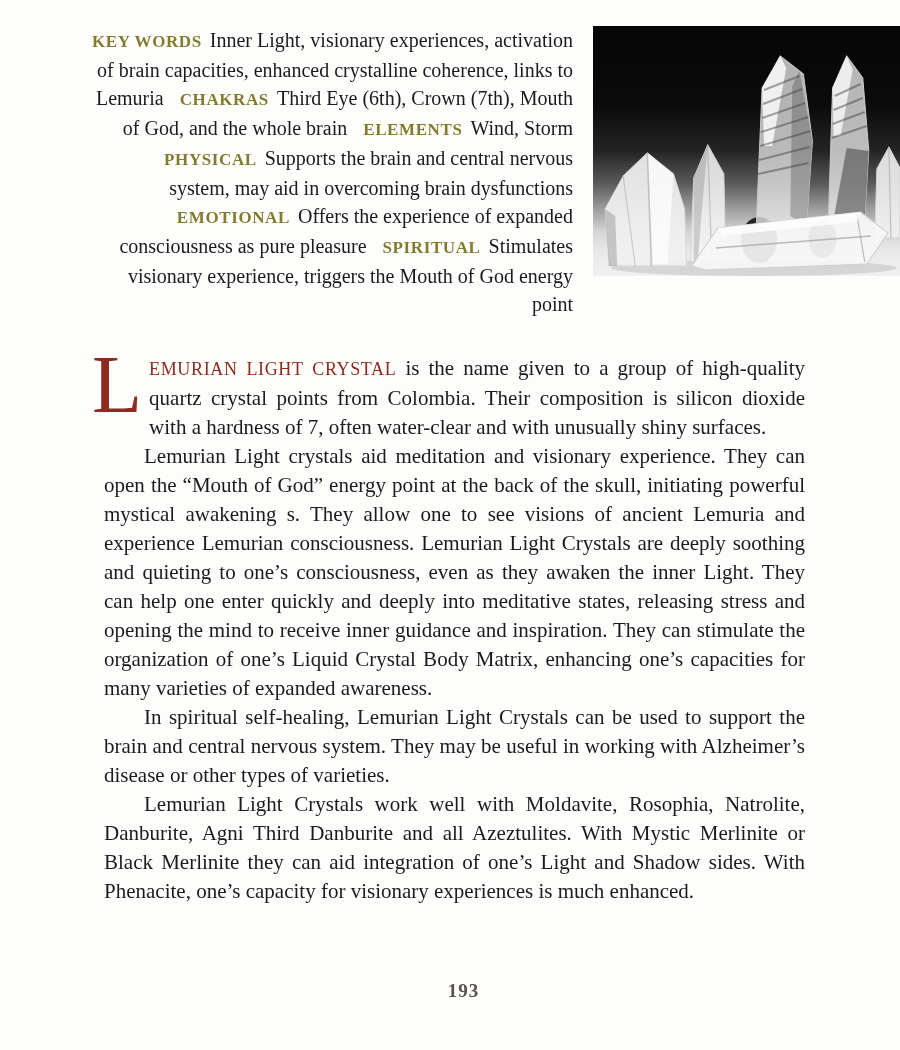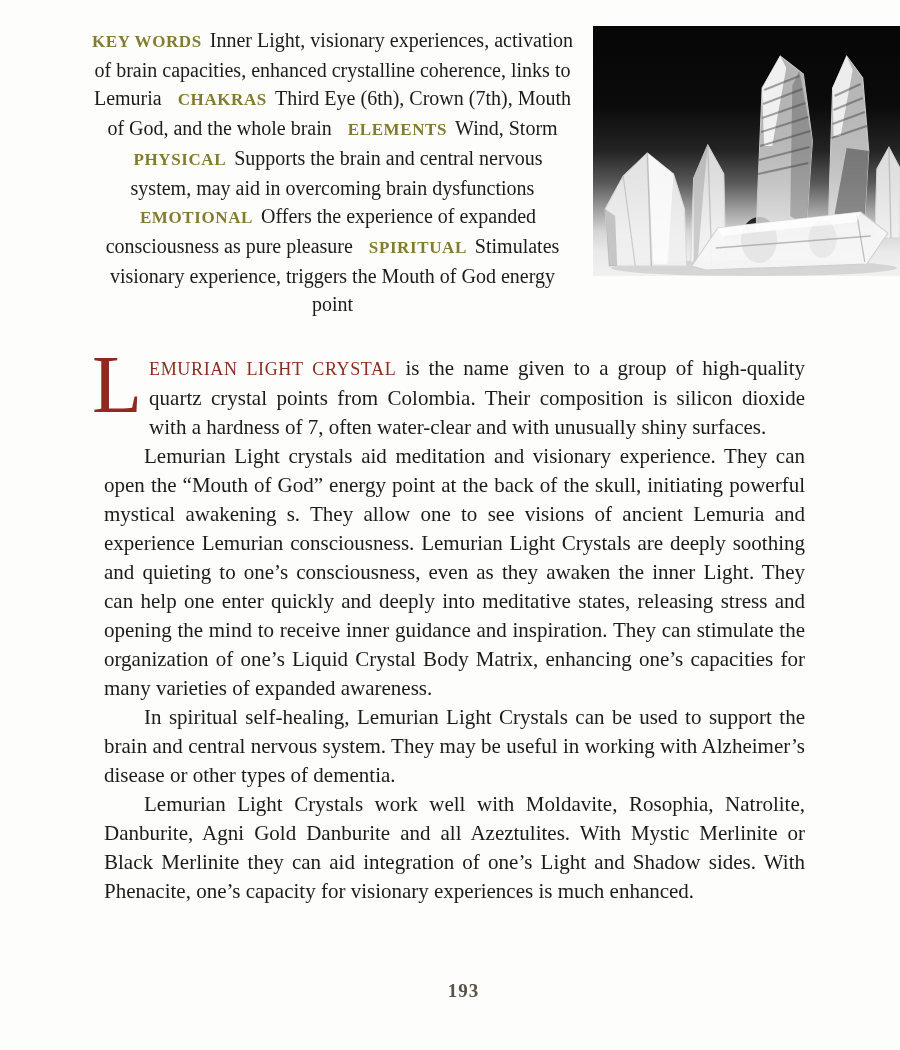--- a/index.html
+++ b/index.html
@@ -38,21 +38,21 @@
     font-weight: normal;
     letter-spacing: 0.5px;
     color: var(--title-red);
     line-height: 1.05;
   }
   
   .keywords {
     margin-top: 26px;
     font-size: 20px;
     line-height: 28px;
-    text-align: center;
+    text-align: right;
     -webkit-hyphens: auto; hyphens: auto;
   }
   .kw-item { display: inline; }
   .kw-label {
     font-weight: bold;
     color: var(--label-olive);
     font-size: 17px;
     letter-spacing: 0.6px;
     margin-right: 8px;
     white-space: nowrap;
@@ -169,19 +169,19 @@
     <span class="kw-item"><span class="kw-label">CHAKRAS</span><span class="kw-text">Third Eye (6th), Crown (7th), Mouth of God, and the whole brain</span></span>
     <span class="kw-item"><span class="kw-label">ELEMENTS</span><span class="kw-text">Wind, Storm</span></span>
     <span class="kw-item"><span class="kw-label">PHYSICAL</span><span class="kw-text">Supports the brain and central nervous system, may aid in overcoming brain dysfunctions</span></span>
     <span class="kw-item"><span class="kw-label">EMOTIONAL</span><span class="kw-text">Offers the experience of expanded consciousness as pure pleasure</span></span>
     <span class="kw-item"><span class="kw-label">SPIRITUAL</span><span class="kw-text">Stimulates visionary experience, triggers the Mouth of God energy point</span></span>
   </p>
 
   <div class="bodytext">
     <p><span class="dropcap">L</span><span class="lead-caps">EMURIAN LIGHT CRYSTAL</span><span> is the name given to a group of high-quality quartz crystal points from Colombia. Their composition is silicon dioxide with a hardness of 7, often water-clear and with unusually shiny surfaces.</span></p>
     <p class="indent">Lemurian Light crystals aid meditation and visionary experience. They can open the “Mouth of God” energy point at the back of the skull, initiating powerful mystical awakening s. They allow one to see visions of ancient Lemuria and experience Lemurian consciousness. Lemurian Light Crystals are deeply soothing and quieting to one’s consciousness, even as they awaken the inner Light. They can help one enter quickly and deeply into meditative states, releasing stress and opening the mind to receive inner guidance and inspiration. They can stimulate the organization of one’s Liquid Crystal Body Matrix, enhancing one’s capacities for many varieties of expanded awareness.</p>
-    <p class="indent">In spiritual self-healing, Lemurian Light Crystals can be used to support the brain and central nervous system. They may be useful in working with Alzheimer’s disease or other types of dementia.</p>
-    <p class="indent">Lemurian Light Crystals work well with Moldavite, Rosophia, Natrolite, Danburite, Agni Gold Danburite and all Azeztulites. With Mystic Merlinite or Black Merlinite they can aid integration of one’s Light and Shadow sides. With Phenacite, one’s capacity for visionary experiences is much enhanced.</p>
+    <p class="indent">In spiritual self-healing, Lemurian Light Crystals can be used to support the brain and central nervous system. They may be useful in working with Alzheimer’s disease or other types of varieties.</p>
+    <p class="indent">Lemurian Light Crystals work well with Moldavite, Rosophia, Natrolite, Danburite, Agni Third Danburite and all Azeztulites. With Mystic Merlinite or Black Merlinite they can aid integration of one’s Light and Shadow sides. With Phenacite, one’s capacity for visionary experiences is much enhanced.</p>
   </div>
 
 </div>
 
 <div class="pagenum">193</div>
 
 </body></html>

